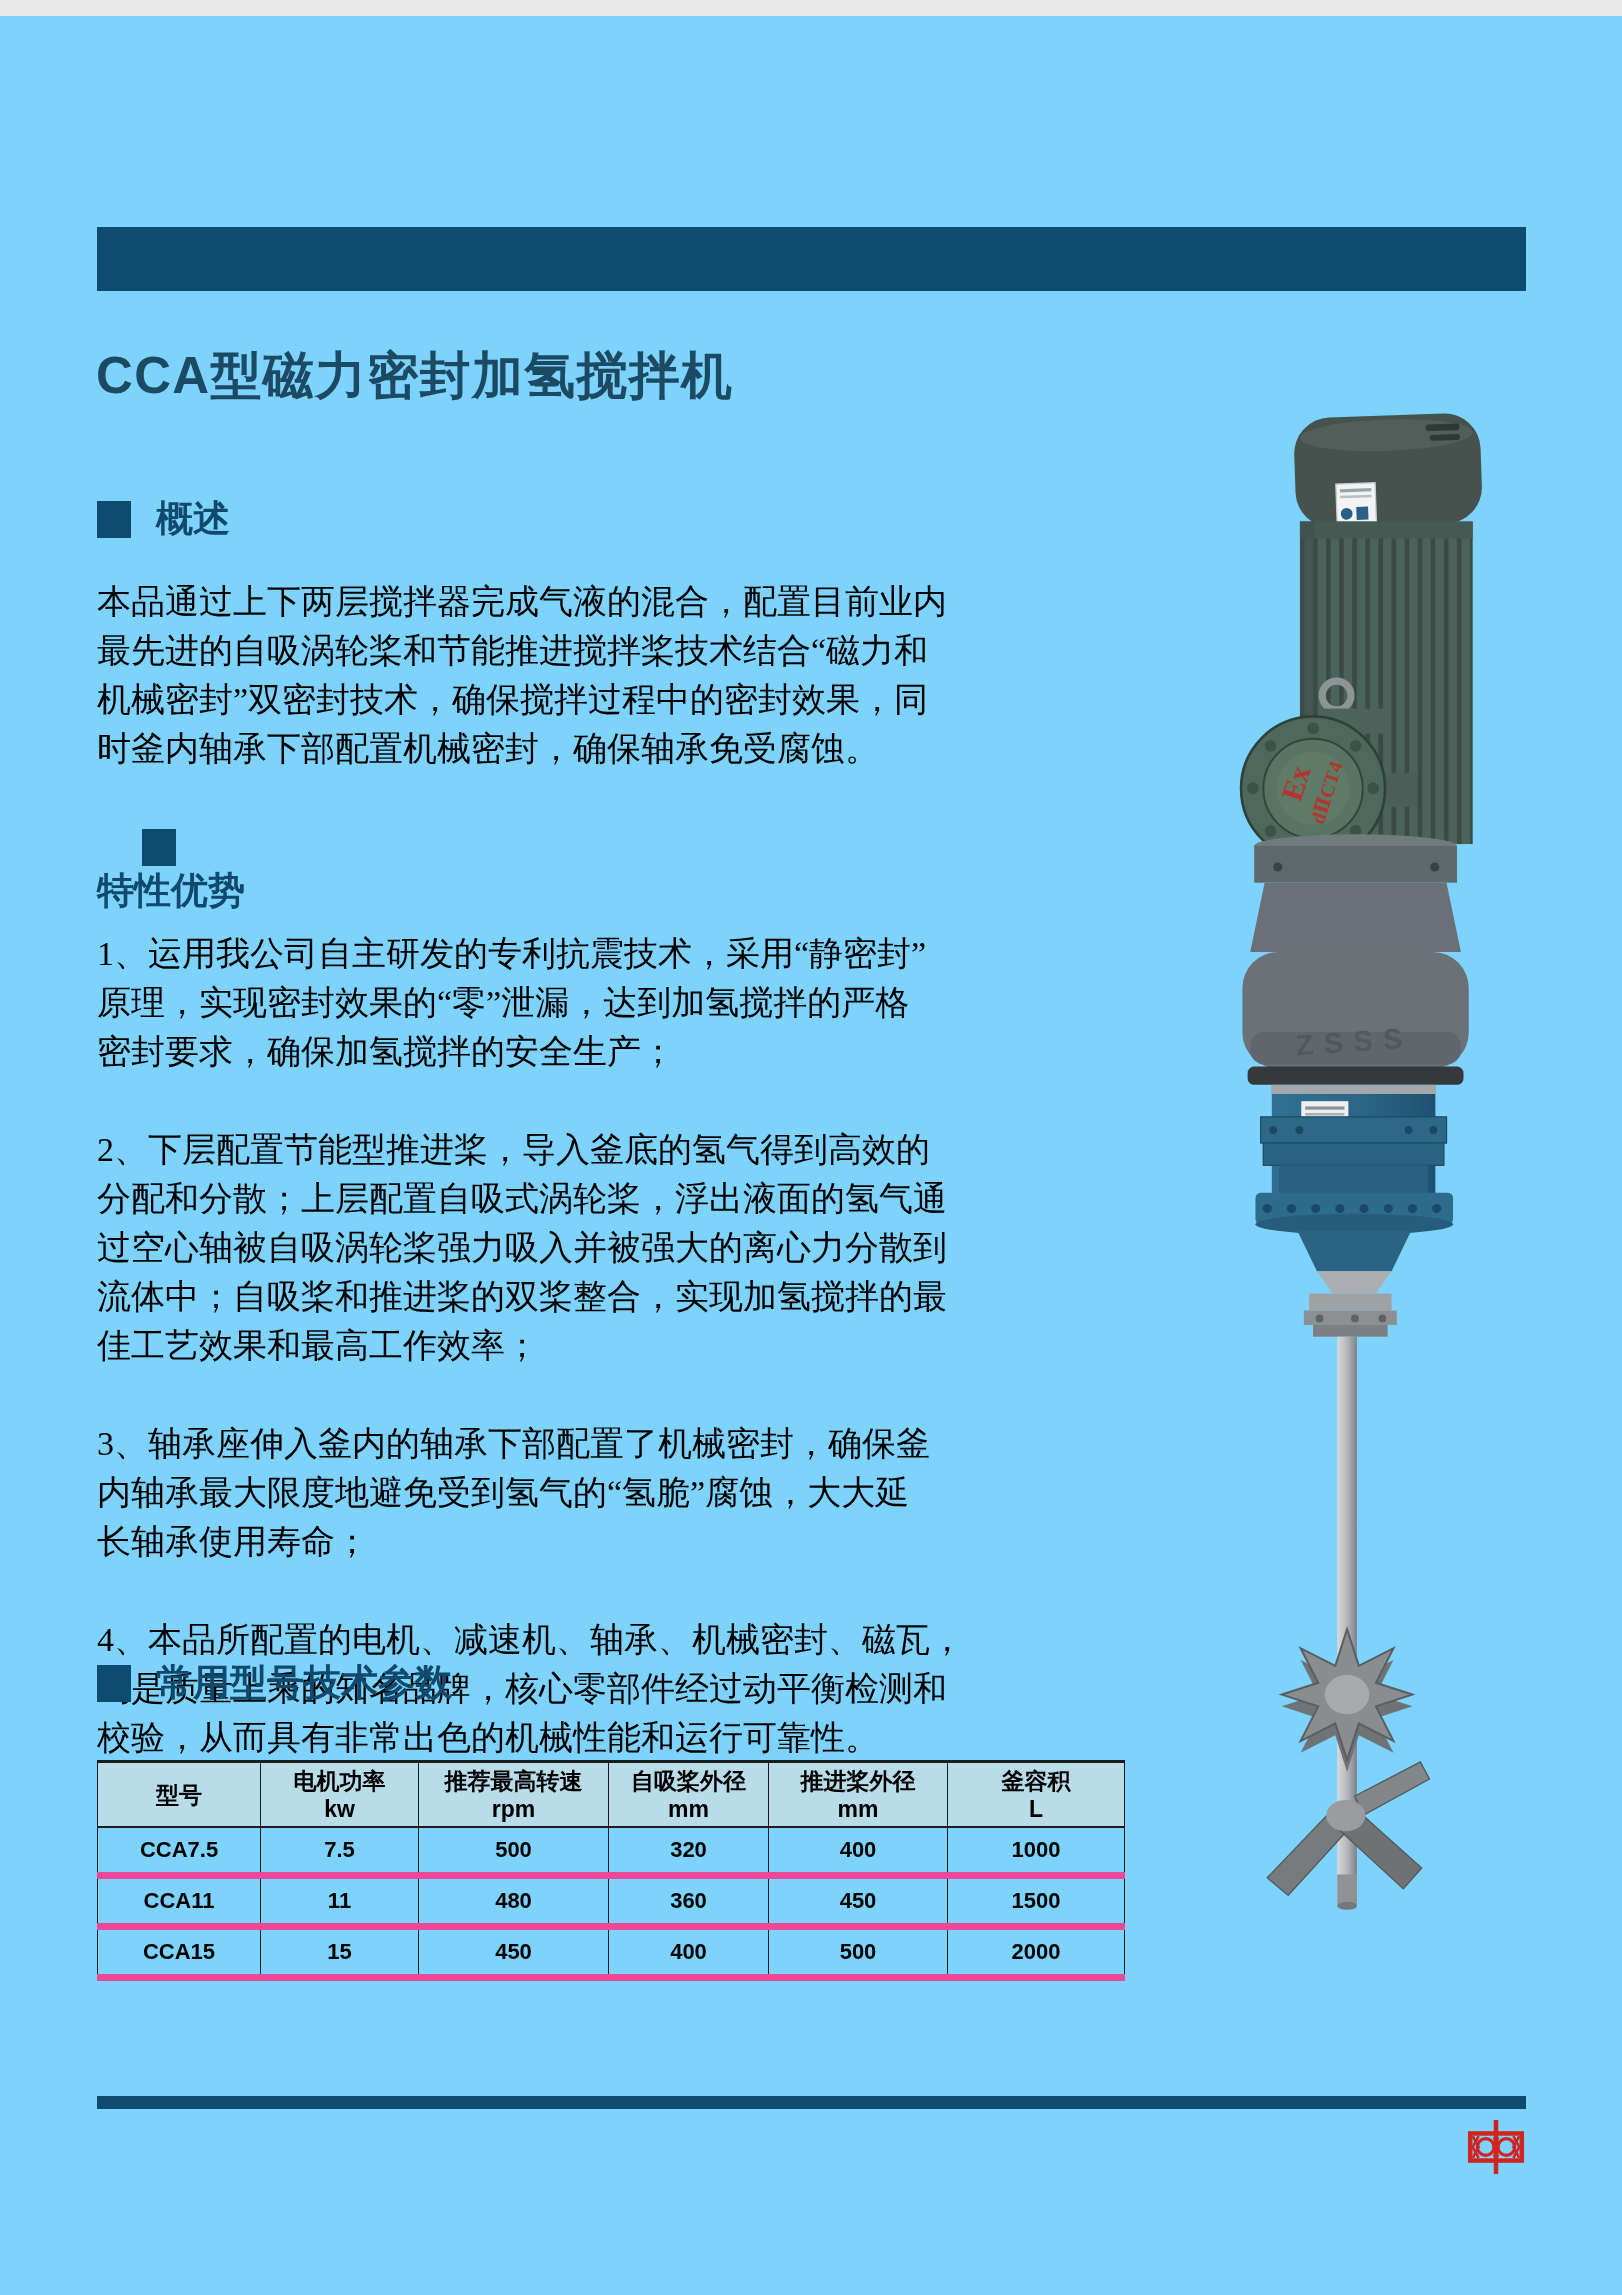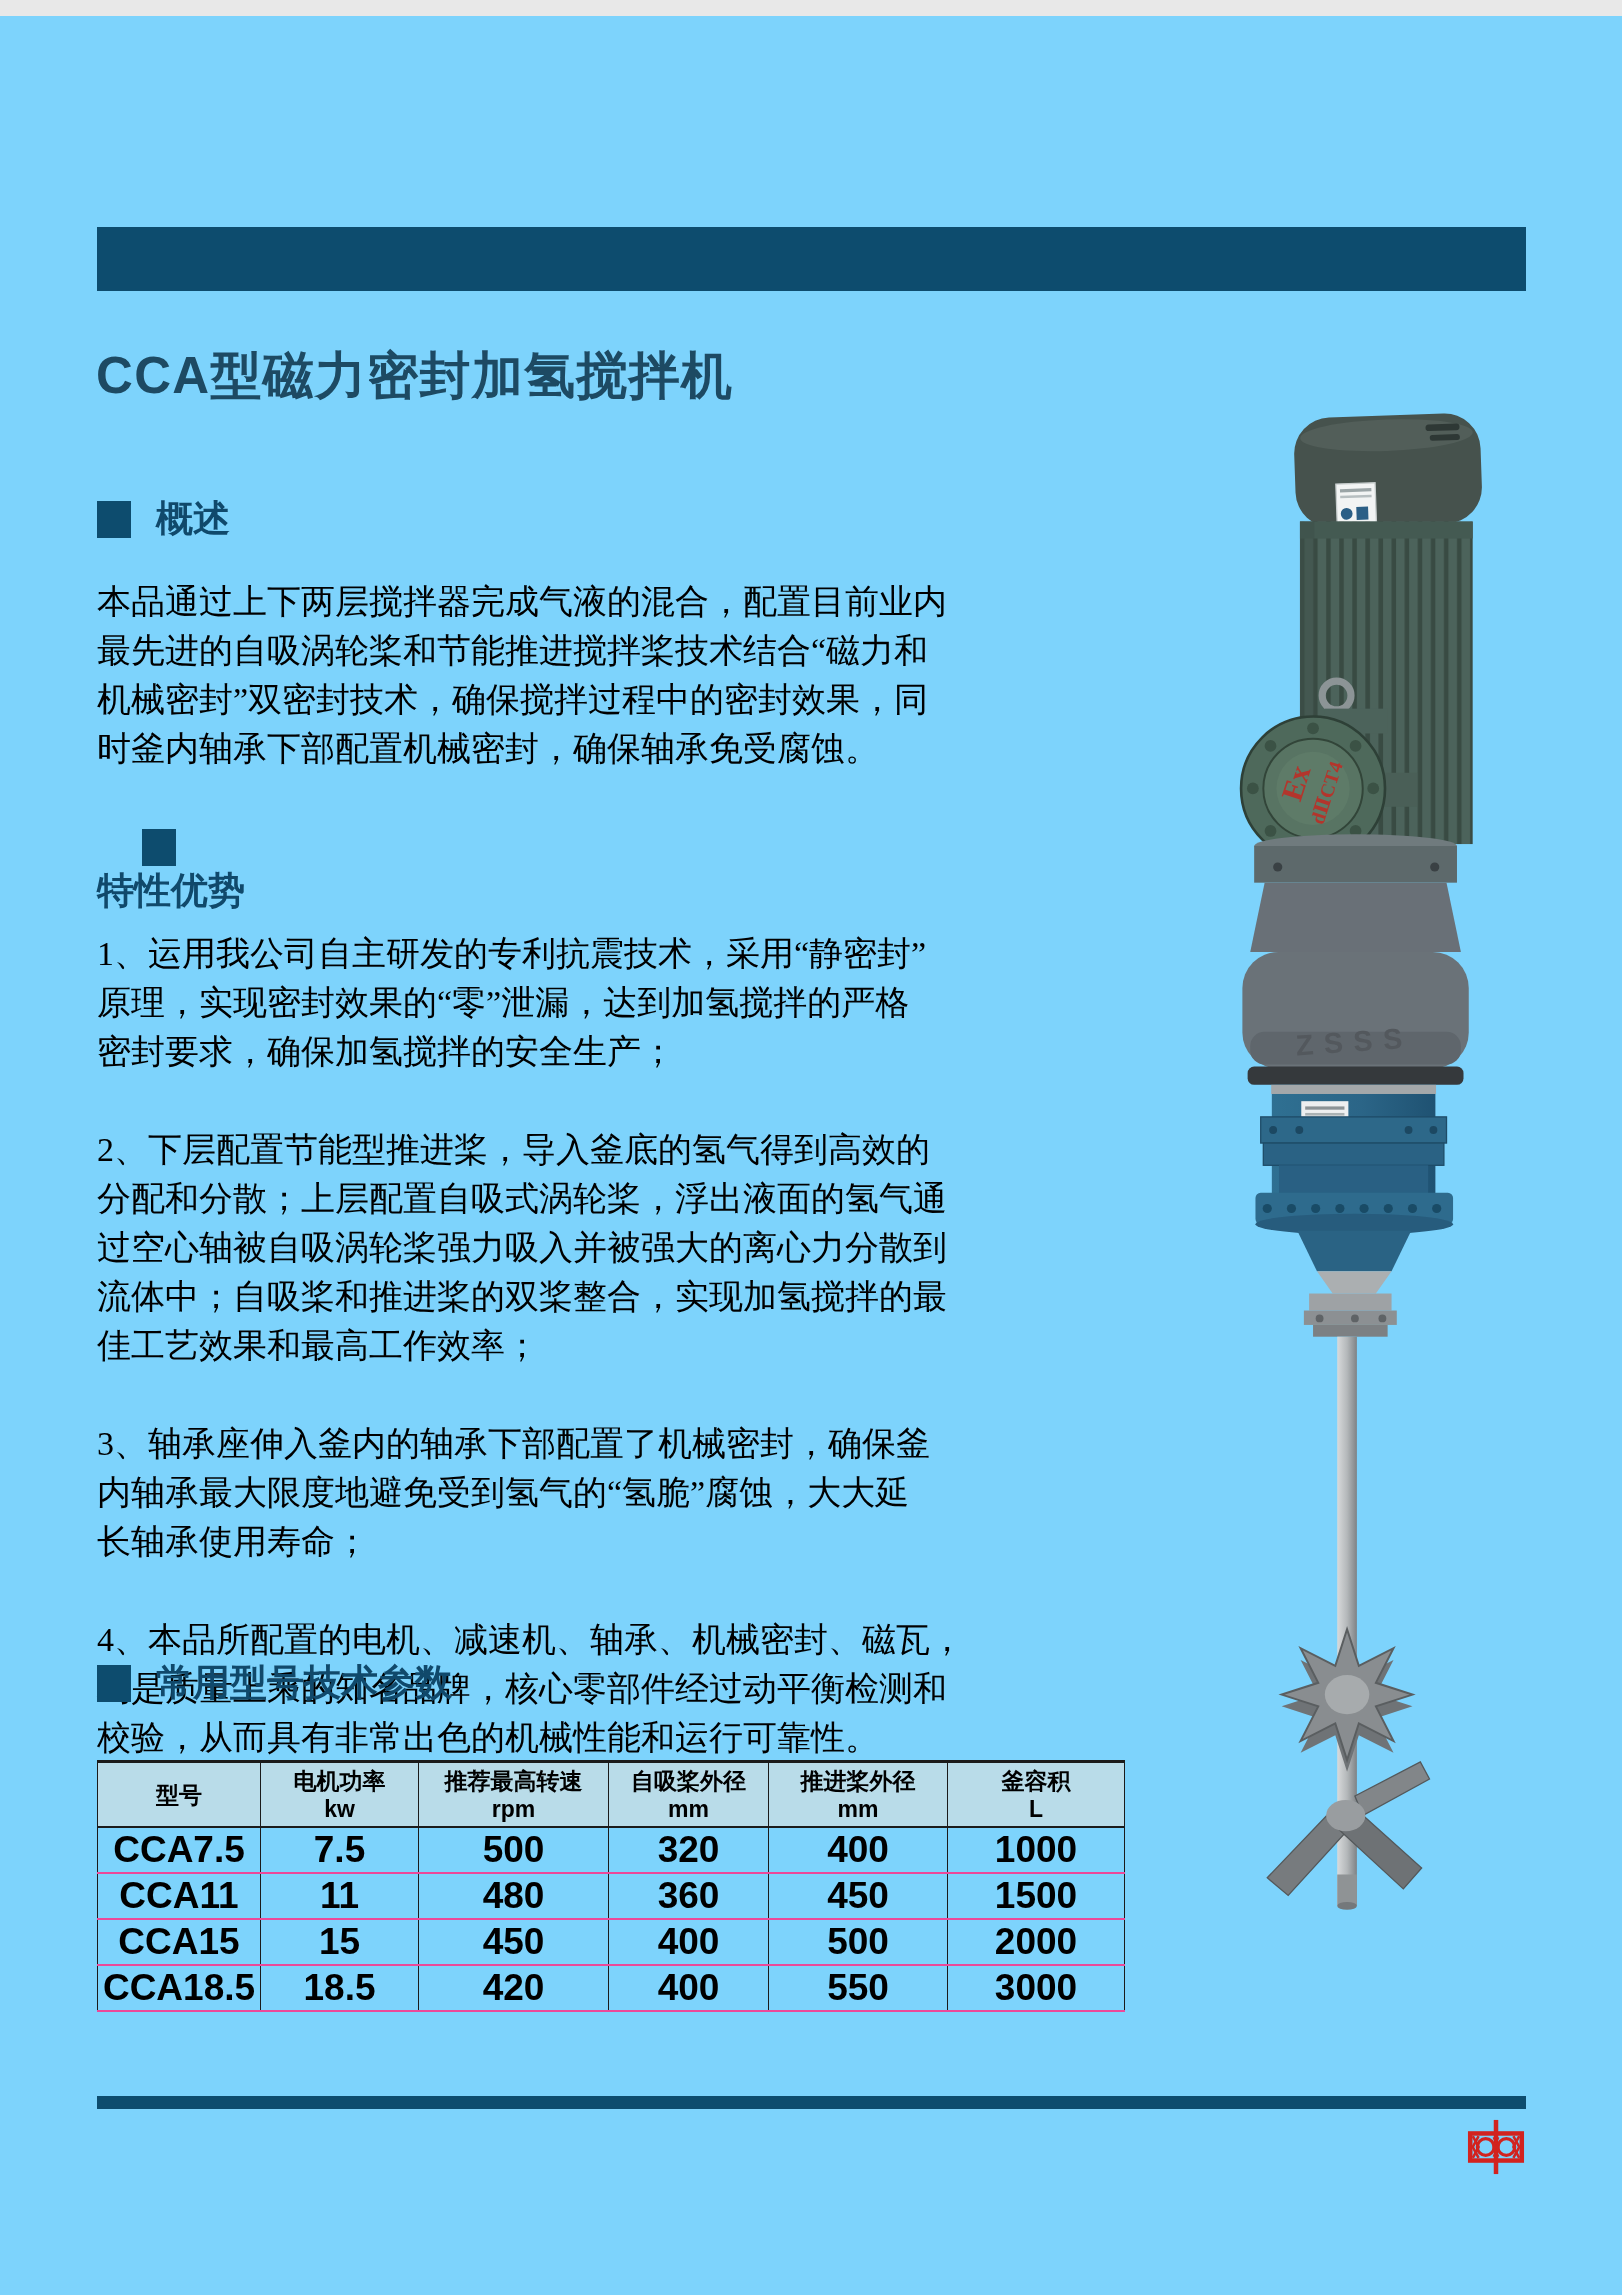--- a/index.html
+++ b/index.html
@@ -45,21 +45,21 @@
     border-collapse:collapse; table-layout:fixed; text-align:center;
     font-family:"Liberation Sans","DejaVu Sans",sans-serif; font-weight:bold;
   }
   table.spec td { border:1.3px solid #1b1b1b; padding:0; }
   table.spec thead td {
     background:#b9dce9; height:63px;
     font-size:23px; line-height:28px;
     border-top:3.9px solid #1b1b1b; border-bottom:2px solid #1b1b1b;
   }
   table.spec tbody td {
-    height:44px; font-size:37px; border-bottom:2px solid #ec4899;
+    height:44px; font-size:22px; border-bottom:7px solid #ec4899;
   }
   .footer {
     position:absolute; top:2102px; right:98px;
     display:flex; align-items:center;
   }
   .footer .company {
     font-size:31px; color:#111; letter-spacing:0.7px; margin-left:5.2px;
   }
   .product {
     position:absolute; left:1139px; top:393px; width:458px; height:1544px;
@@ -148,28 +148,20 @@
         <td>1500</td>
       </tr>
       <tr>
         <td>CCA15</td>
         <td>15</td>
         <td>450</td>
         <td>400</td>
         <td>500</td>
         <td>2000</td>
       </tr>
-      <tr>
-        <td>CCA18.5</td>
-        <td>18.5</td>
-        <td>420</td>
-        <td>400</td>
-        <td>550</td>
-        <td>3000</td>
-      </tr>
     </tbody>
   </table>
 
   <svg class="product" viewBox="0 0 700 2360" xmlns="http://www.w3.org/2000/svg">
     <defs>
       <pattern id="fins" width="20" height="20" patternUnits="userSpaceOnUse">
         <rect width="20" height="20" fill="#4c635b"></rect>
         <rect x="6" width="7" height="20" fill="#394b43"></rect>
       </pattern>
       <linearGradient id="shaftGrad" x1="0" y1="0" x2="1" y2="0">

